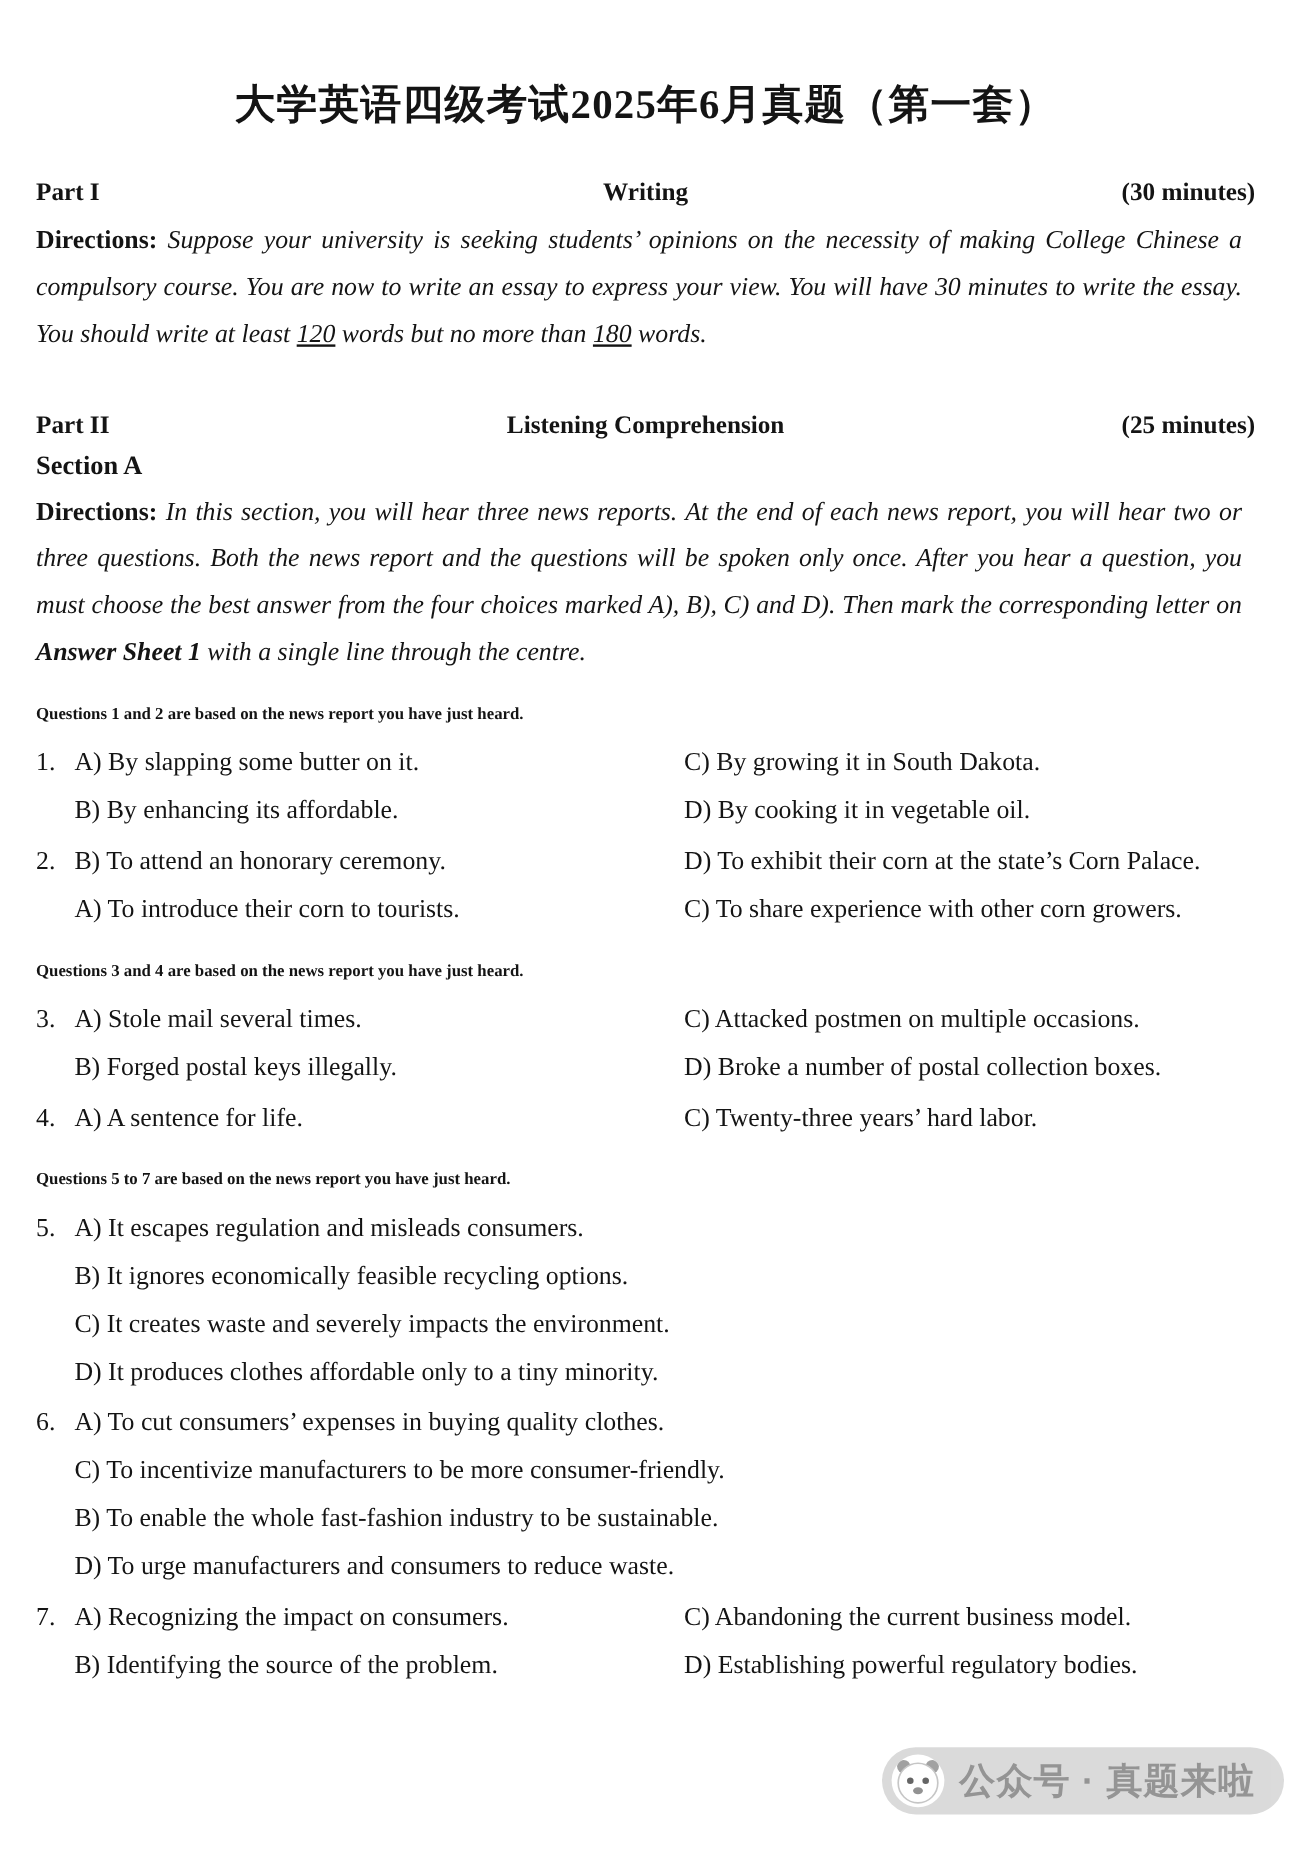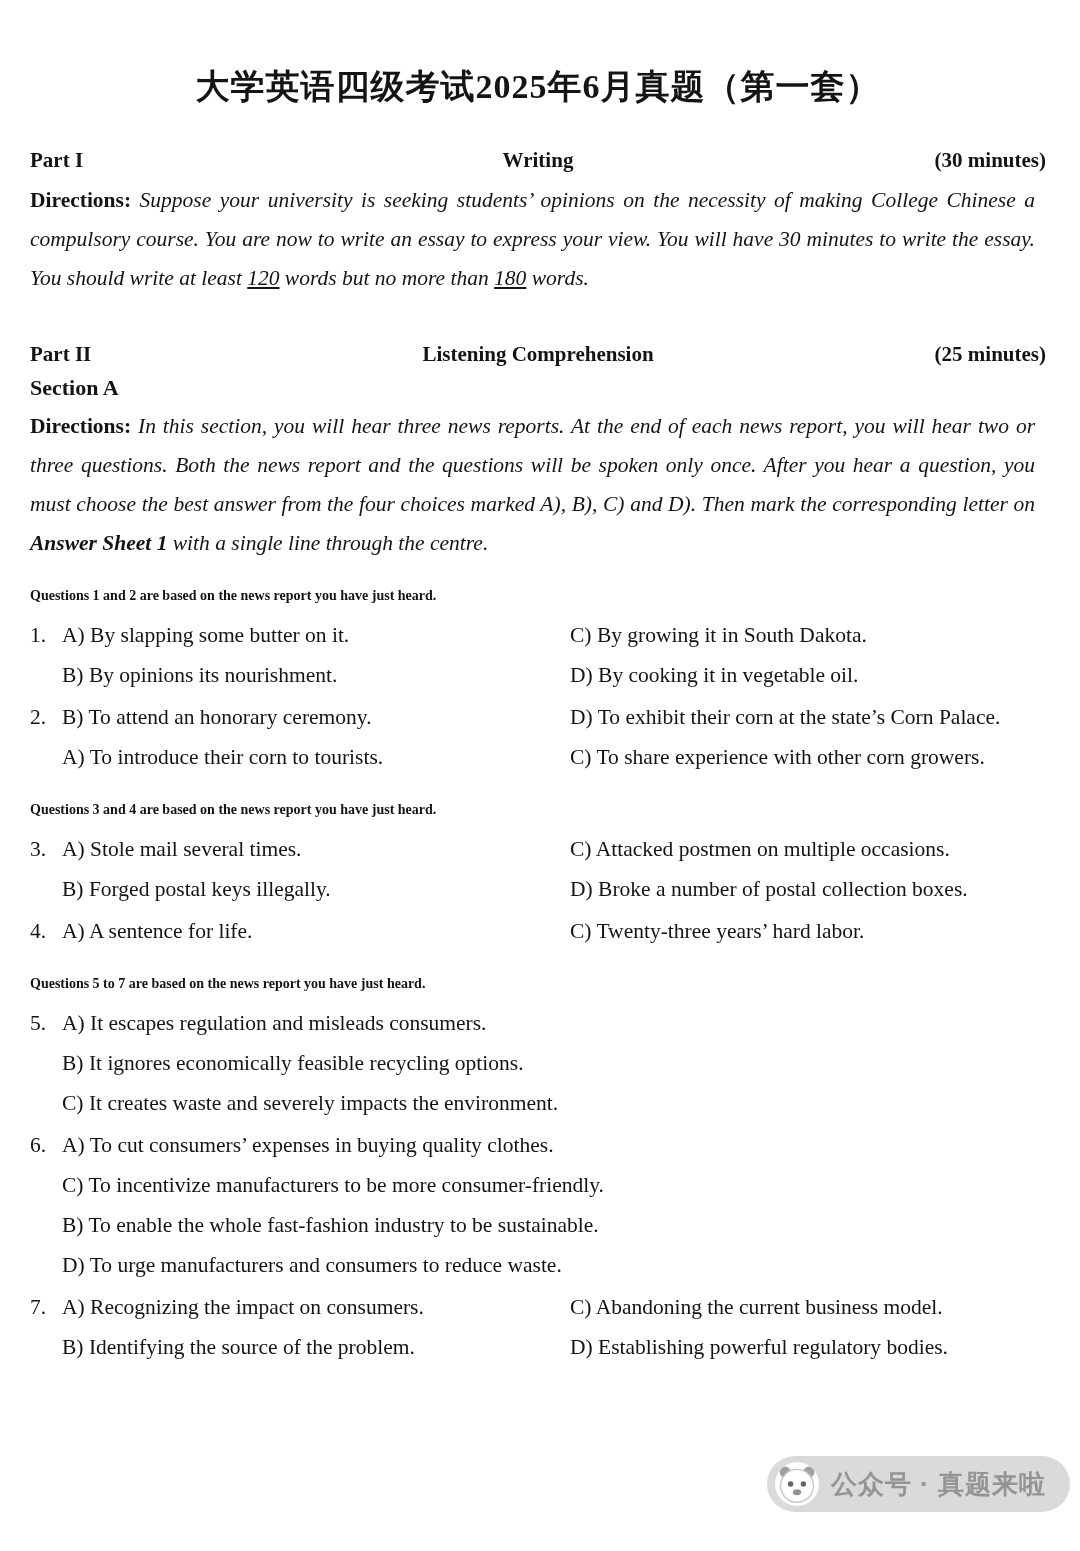--- a/index.html
+++ b/index.html
@@ -78,21 +78,21 @@
   }
   .wm-icon {
     width:44px; height:44px;
     border-radius:50%;
     background:#ffffff;
     display:flex; align-items:center; justify-content:center;
     overflow:hidden;
   }
   .wm-text {
     font-family:"Liberation Sans", sans-serif;
-    font-size:26px;
+    font-size:30px;
     font-weight:700;
     color:#8c8c8c;
     letter-spacing:1px;
     white-space:nowrap;
   }
 </style>
 </head>
 <body>
 
 <div class="page">
@@ -121,21 +121,21 @@
     <div class="group-header">Questions 1 and 2 are based on the news report you have just heard.</div>
 
     <div class="question">
       <span class="q-num">1.</span>
       <div class="q-body">
         <div class="opt-row">
           <span class="opt-left">A) By slapping some butter on it.</span>
           <span class="opt-right">C) By growing it in South Dakota.</span>
         </div>
         <div class="opt-row">
-          <span class="opt-left">B) By opinions its nourishment.</span>
+          <span class="opt-left">B) By enhancing its affordable.</span>
           <span class="opt-right">D) By cooking it in vegetable oil.</span>
         </div>
       </div>
     </div>
 
     <div class="question">
       <span class="q-num">2.</span>
       <div class="q-body">
         <div class="opt-row">
           <span class="opt-left">B) To attend an honorary ceremony.</span>
@@ -179,20 +179,21 @@
 
   <div class="group">
     <div class="group-header">Questions 5 to 7 are based on the news report you have just heard.</div>
 
     <div class="question">
       <span class="q-num">5.</span>
       <div class="q-body">
         <span class="opt-single">A) It escapes regulation and misleads consumers.</span>
         <span class="opt-single">B) It ignores economically feasible recycling options.</span>
         <span class="opt-single">C) It creates waste and severely impacts the environment.</span>
+        <span class="opt-single">D) It produces clothes affordable only to a tiny minority.</span>
       </div>
     </div>
 
     <div class="question">
       <span class="q-num">6.</span>
       <div class="q-body">
         <span class="opt-single">A) To cut consumers’ expenses in buying quality clothes.</span>
         <span class="opt-single">C) To incentivize manufacturers to be more consumer-friendly.</span>
         <span class="opt-single">B) To enable the whole fast-fashion industry to be sustainable.</span>
         <span class="opt-single">D) To urge manufacturers and consumers to reduce waste.</span>

